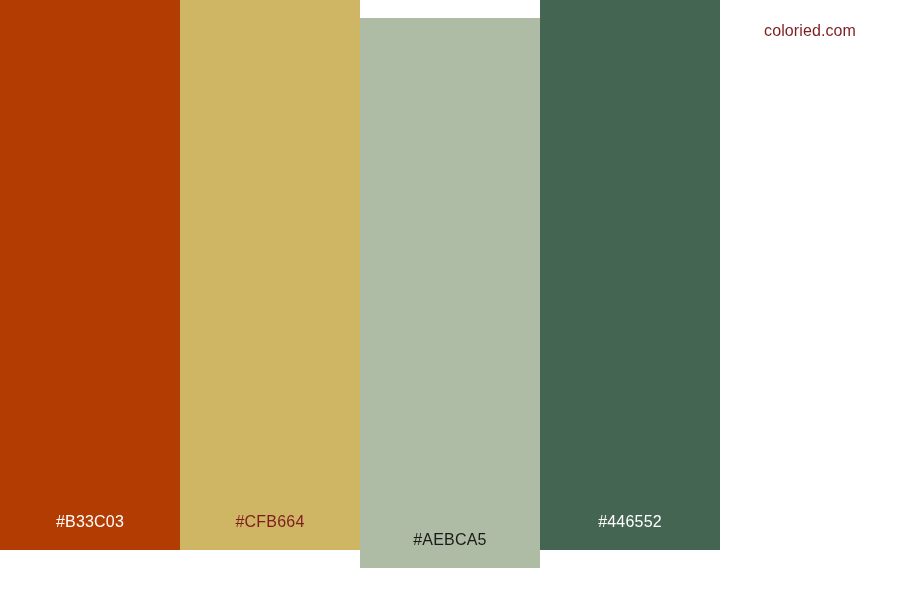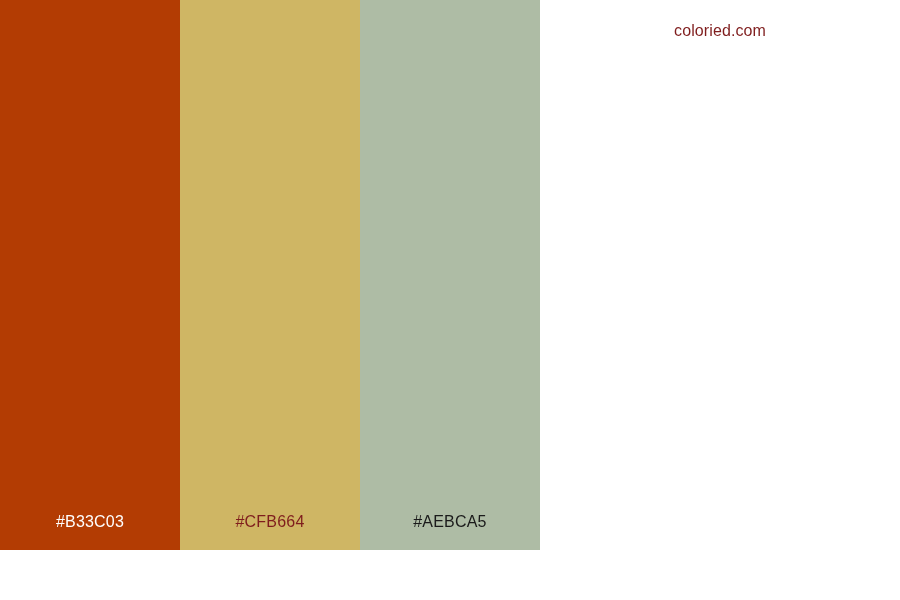--- a/index.html
+++ b/index.html
@@ -71,24 +71,27 @@
 
     <div class="swatch" style="background-color: rgb(179, 60, 3);">
       <span class="swatch-label" style="color: rgb(255, 255, 255);">#B33C03</span>
     </div>
 
 
     <div class="swatch" style="background-color: rgb(207, 182, 100);">
       <span class="swatch-label" style="color: #7f1d1d;">#CFB664</span>
     </div>
 
-    <div class="swatch" style="background-color: rgb(174, 188, 165);">
+    <div class="swatch" style="background-color: rgb(174, 188, 165); margin-top: 18px;">
       <span class="swatch-label" style="color: rgb(26, 26, 26);">#AEBCA5</span>
     </div>
 
+    <div class="swatch" style="background-color: rgb(68, 101, 82);">
+      <span class="swatch-label" style="color: rgb(255, 255, 255);">#446552</span>
+    </div>
 
   </div>
 
   <div class="footer" style="background-color: rgb(255, 255, 255);">
     <span class="footer-brand" style="color: #7f1d1d; margin-top: 12px;">coloried.com</span>
   </div>
 
 </div>
 
 </body></html>

